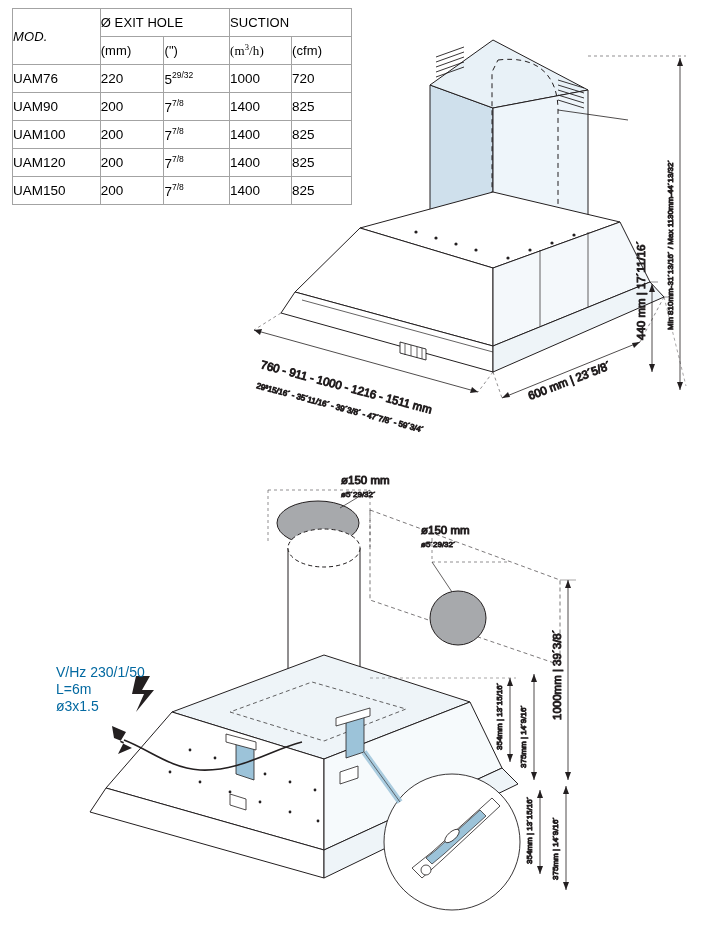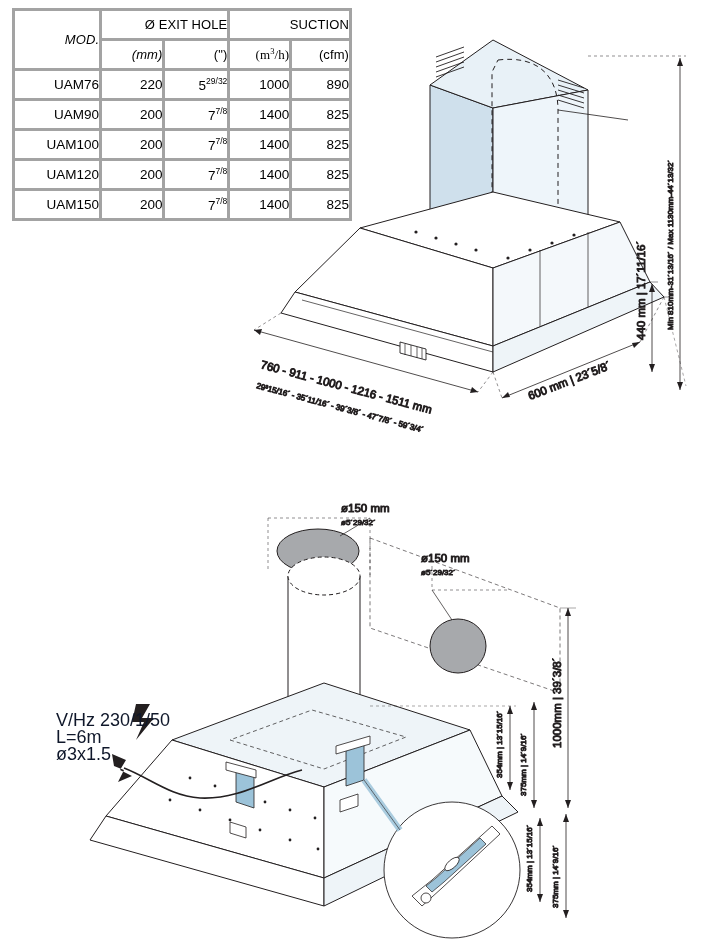--- a/index.html
+++ b/index.html
@@ -23,33 +23,33 @@
   
   .spec-table {
     position: absolute;
     left: 12px;
     top: 8px;
     width: 340px;
     border-collapse: collapse;
     font-size: 13.5px;
   }
   .spec-table td, .spec-table th {
-    border: 3px solid #a3a3a3;
-    text-align: right;
+    border: 1px solid #a3a3a3;
+    text-align: left;
     padding: 0;
     height: 27px;
     font-weight: normal;
   }
   .spec-table thead th {
     font-size: 13px;
     letter-spacing: 0.1px;
   }
   .spec-table .nb-bottom { border-bottom: none; }
   .mod-cell { width: 88px; font-style: italic; }
-  .c2 { width: 64px; font-style: italic; }
+  .c2 { width: 64px; }
   .c3 { width: 66px; }
   .c4 { width: 62px; font-family: Liberation Serif, serif; }
   .c5 { width: 60px; }
   sup { font-size: 8.5px; }
 
   
   svg { display: block; overflow: visible; }
   .fig {
     position: absolute;
   }
@@ -59,24 +59,24 @@
     fill: #231f20;
   }
   .dimtext-sm {
     font-family: "Liberation Sans", sans-serif;
     font-size: 8px;
     fill: #231f20;
   }
   .label-elec {
     position: absolute;
     left: 56px;
-    top: 712px;
-    font-size: 18px;
+    top: 664px;
+    font-size: 14px;
     line-height: 17px;
-    color: #0f172a;
+    color: #0369a1;
     white-space: nowrap;
   }
 </style>
 </head>
 <body>
 
 <div class="page">
 
   <table class="spec-table">
     <thead>
@@ -91,21 +91,21 @@
         <th class="c4">(m<sup>3</sup>/h)</th>
         <th class="c5">(cfm)</th>
       </tr>
     </thead>
     <tbody>
       <tr>
         <td>UAM76</td>
         <td>220</td>
         <td><span>5</span><sup>29/32</sup></td>
         <td>1000</td>
-        <td>890</td>
+        <td>720</td>
       </tr>
       <tr>
         <td>UAM90</td>
         <td>200</td>
         <td><span>7</span><sup>7/8</sup></td>
         <td>1400</td>
         <td>825</td>
       </tr>
       <tr>
         <td>UAM100</td>
@@ -227,21 +227,21 @@
           <polygon points="440,390 437,382 443,382" fill="#231f20" stroke="none"></polygon>
           <line x1="348" y1="56" x2="446" y2="56" stroke="#231f20" stroke-width="0.5" stroke-dasharray="3,3"></line>
           <line x1="424" y1="297" x2="446" y2="386" stroke="#231f20" stroke-width="0.4" stroke-dasharray="3,3"></line>
           <text class="dimtext-sm" x="433" y="330" transform="rotate(-90 433 330)">Min 810mm-31´13/16´ / Max 1130mm-44´13/32´</text>
         </g>
 
       </g>
     </svg>
   </div>
 
-  <div class="fig" style="left:40px; top:478px; width:620px; height:470px;">
+  <div class="fig" style="left:40px; top:450px; width:620px; height:470px;">
     <svg width="620" height="470" viewBox="0 0 620 470">
       <g fill="none" stroke="#231f20" stroke-width="1" stroke-linejoin="round">
 
         <ellipse cx="278" cy="73" rx="41" ry="22" fill="#a7a9ac" stroke="#231f20"></ellipse>
 
         <g>
           <line x1="300" y1="58" x2="330" y2="40" stroke="#231f20" stroke-width="0.7"></line>
           <line x1="330" y1="40" x2="330" y2="100" stroke="#231f20" stroke-width="0.5" stroke-dasharray="3,3"></line>
           <line x1="228" y1="40" x2="330" y2="40" stroke="#231f20" stroke-width="0.5" stroke-dasharray="3,3"></line>
           <line x1="228" y1="40" x2="228" y2="92" stroke="#231f20" stroke-width="0.5" stroke-dasharray="3,3"></line>

